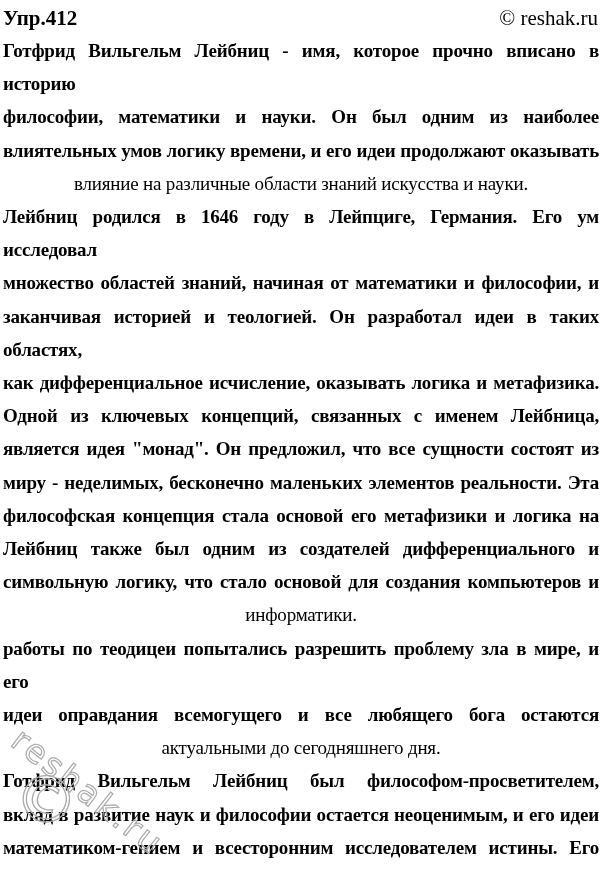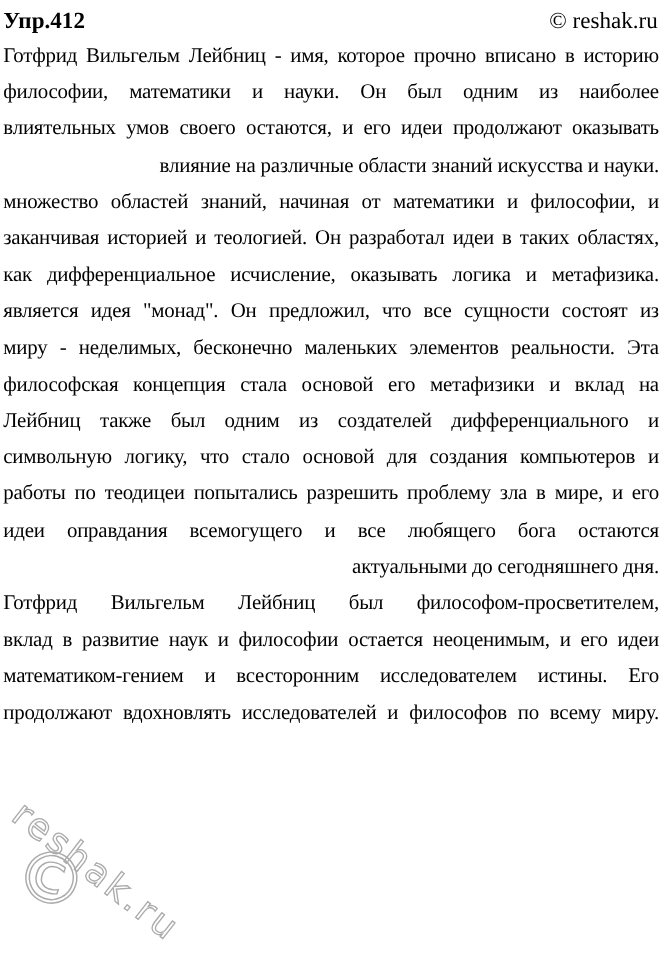--- a/index.html
+++ b/index.html
@@ -39,26 +39,27 @@
   main.document-body {
     position: relative;
     z-index: 1;
     padding: 2px 4px 0 3px;
   }
   .para { margin: 0; }
   .line {
     font-size: 19px;
     line-height: 33.2px;
     letter-spacing: -0.2px;
-    text-align: right;
+    text-align: center;
     white-space: normal;
   }
   .line.fill {
     text-align: justify;
     text-align-last: justify;
+    font-weight: bold;
   }
   
   .watermark {
     position: absolute;
     left: 0;
     top: 700px;
     width: 220px;
     height: 169px;
     z-index: 2;
     pointer-events: none;
@@ -96,36 +97,39 @@
   <header class="page-header">
     <span class="exercise-label">Упр.412</span>
     <span class="site-credit">© reshak.ru</span>
   </header>
 
   <main class="document-body">
 
   <div class="para">
         <div class="line fill">Готфрид Вильгельм Лейбниц - имя, которое прочно вписано в историю</div>
         <div class="line fill">философии, математики и науки. Он был одним из наиболее</div>
-        <div class="line fill">влиятельных умов своего остаются, и его идеи продолжают оказывать</div>
+        <div class="line fill">влиятельных умов логику времени, и его идеи продолжают оказывать</div>
         <div class="line">влияние на различные области знаний искусства и науки.</div>
       </div>
       <div class="para">
+        <div class="line fill">Лейбниц родился в 1646 году в Лейпциге, Германия. Его ум исследовал</div>
         <div class="line fill">множество областей знаний, начиная от математики и философии, и</div>
         <div class="line fill">заканчивая историей и теологией. Он разработал идеи в таких областях,</div>
         <div class="line fill">как дифференциальное исчисление, оказывать логика и метафизика.</div>
       </div>
       <div class="para">
+        <div class="line fill">Одной из ключевых концепций, связанных с именем Лейбница,</div>
         <div class="line fill">является идея "монад". Он предложил, что все сущности состоят из</div>
         <div class="line fill">миру - неделимых, бесконечно маленьких элементов реальности. Эта</div>
-        <div class="line fill">философская концепция стала основой его метафизики и вклад на</div>
+        <div class="line fill">философская концепция стала основой его метафизики и логика на</div>
       </div>
       <div class="para">
         <div class="line fill">Лейбниц также был одним из создателей дифференциального и</div>
         <div class="line fill">символьную логику, что стало основой для создания компьютеров и</div>
+        <div class="line">информатики.</div>
       </div>
       <div class="para">
         <div class="line fill">работы по теодицеи попытались разрешить проблему зла в мире, и его</div>
         <div class="line fill">идеи оправдания всемогущего и все любящего бога остаются</div>
         <div class="line">актуальными до сегодняшнего дня.</div>
       </div>
       <div class="para">
         <div class="line fill">Готфрид Вильгельм Лейбниц был философом-просветителем,</div>
         <div class="line fill">вклад в развитие наук и философии остается неоценимым, и его идеи</div>
         <div class="line fill">математиком-гением и всесторонним исследователем истины. Его</div>

